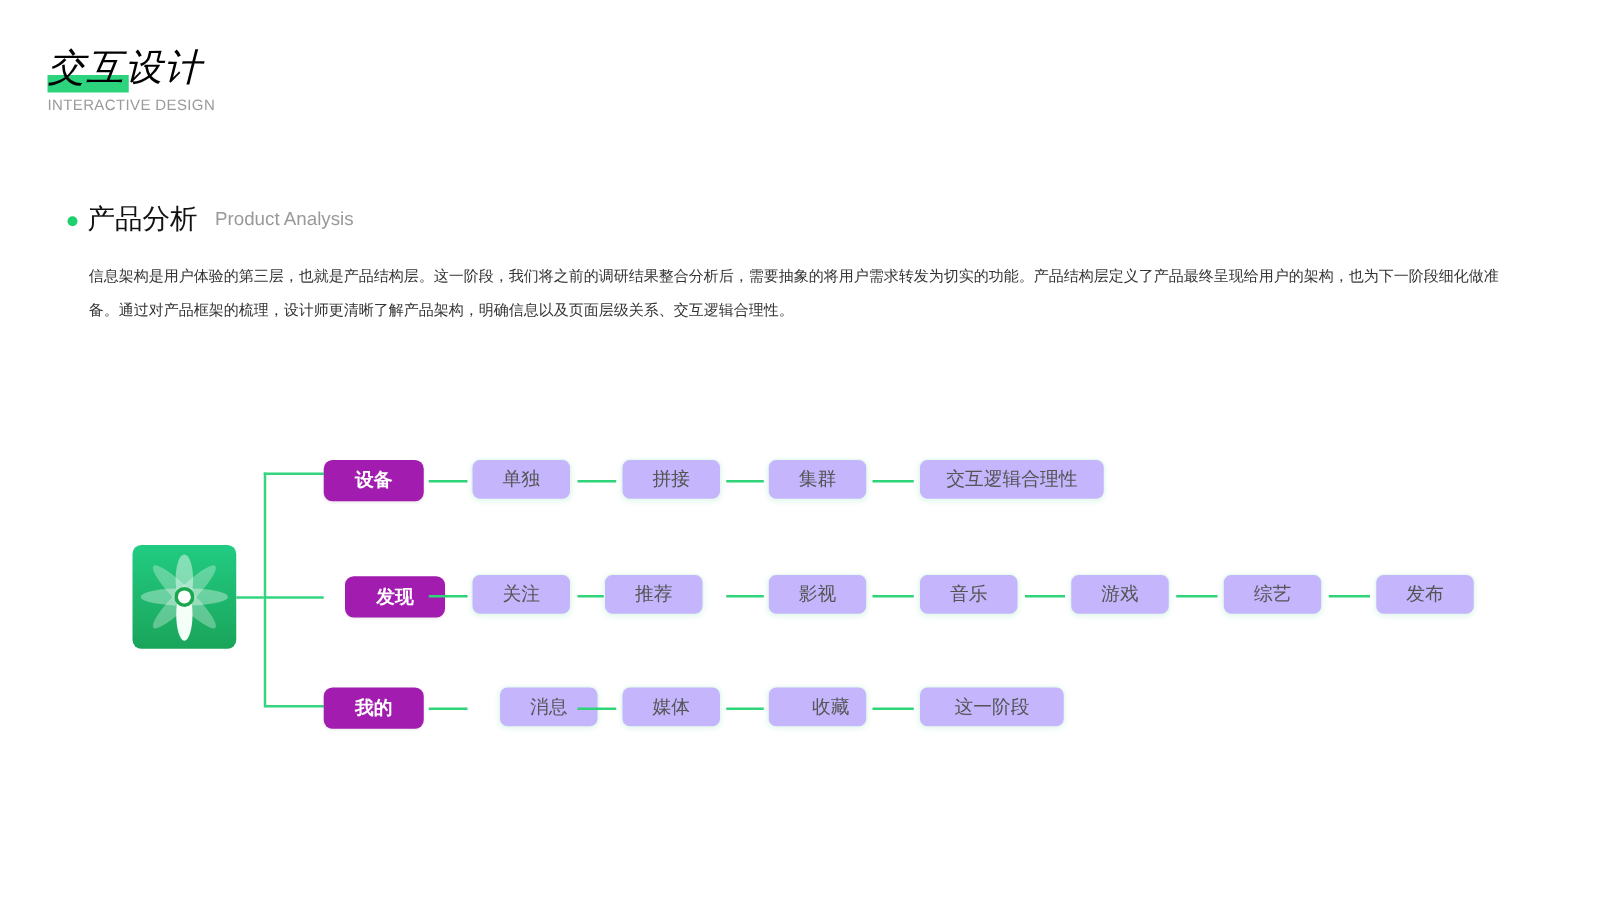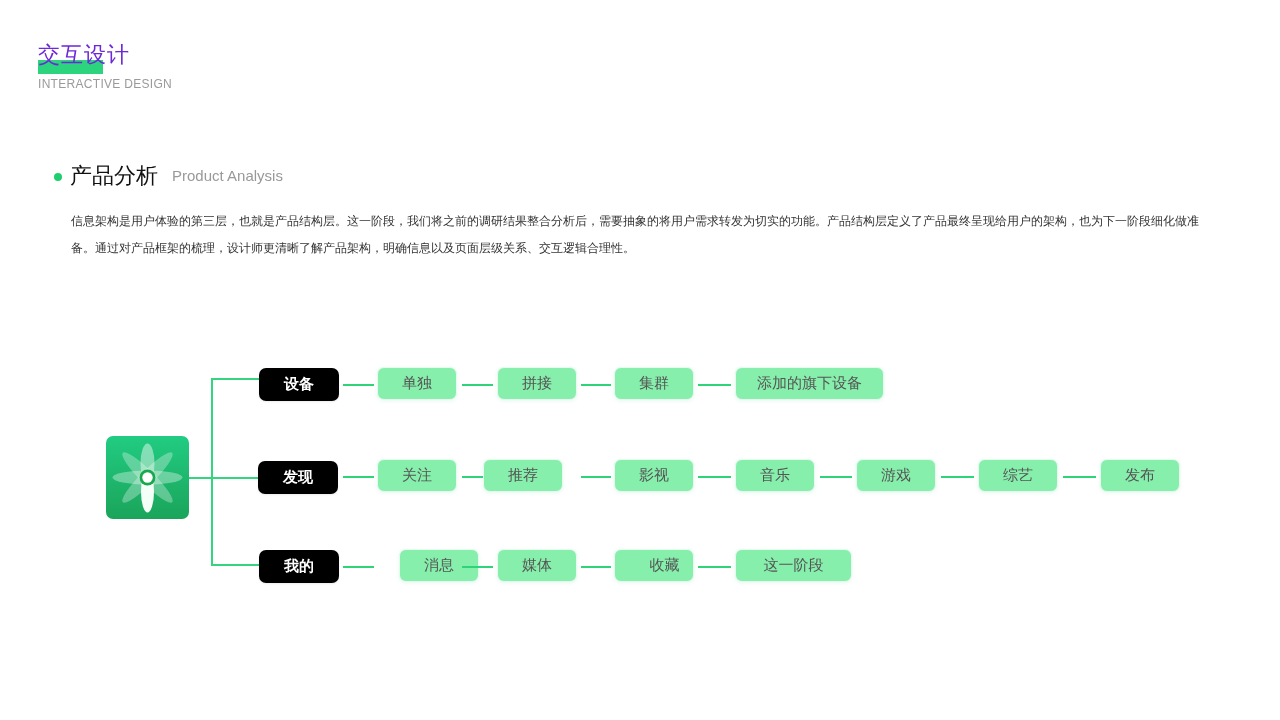--- a/index.html
+++ b/index.html
@@ -1,39 +1,39 @@
 <!DOCTYPE html>
 <html><head>
 <meta charset="utf-8">
 <style>
   * { margin:0; padding:0; box-sizing:border-box; }
   html, body { width:1280px; height:720px; background:#ffffff; overflow:hidden; }
   body { position:relative; font-family:"DejaVu Sans","Liberation Sans",sans-serif; color:#222; }
 
   .title-wrap { position:absolute; left:38px; top:34px; }
   .title-hl { position:absolute; left:0; top:26px; width:65px; height:14px; background:#2bd47d; }
-  .title { position:relative; font-size:22px; font-weight:500; color:#6d28d9; letter-spacing:1px; line-height:42px; white-space:nowrap; }
+  .title { position:relative; font-size:30px; font-weight:500; color:#000000; letter-spacing:1px; line-height:42px; white-space:nowrap;font-style:italic; }
   .subtitle { position:absolute; left:38px; top:77px; font-family:"Liberation Sans",sans-serif; font-size:12px; color:#9a9a9a; letter-spacing:0.3px; white-space:nowrap; }
 
   .sec-dot { position:absolute; left:54px; top:173px; width:8px; height:8px; border-radius:50%; background:#1fcf6e; }
   .sec-title { position:absolute; left:70px; top:160px; font-size:22px; color:#111; line-height:32px; white-space:nowrap; }
   .sec-sub { position:absolute; left:172px; top:167px; font-family:"Liberation Sans",sans-serif; font-size:15px; color:#999; white-space:nowrap; }
 
   .para { position:absolute; left:71px; top:208px; width:1140px; font-size:12px; line-height:27px; color:#333; }
 
   .app-icon { position:absolute; left:106px; top:436px; width:83px; height:83px; border-radius:7px;
               background:linear-gradient(180deg,#21cc82 0%,#1aa45a 100%); overflow:hidden; }
   .app-icon svg { position:absolute; left:0; top:0; }
 
   .tree-line { position:absolute; background:#35d47f; }
 
   .node { position:absolute; height:33px; border-radius:7px; display:flex; align-items:center; justify-content:center;
           font-size:15px; white-space:nowrap; }
-  .node.root { background:#000000; color:#fff; font-weight:bold; width:80px; box-shadow:0 1px 2px rgba(0,0,0,0.08); }
-  .node.child { background:#86efac; color:#555; width:80px; border:1px solid #e8faf0; box-shadow:0 1px 4px rgba(40,200,120,0.12); }
+  .node.root { background:#a21caf; color:#fff; font-weight:bold; width:80px; box-shadow:0 1px 2px rgba(0,0,0,0.08); }
+  .node.child { background:#c4b5fd; color:#555; width:80px; border:1px solid #e8faf0; box-shadow:0 1px 4px rgba(40,200,120,0.12); }
   .node.wide { width:149px; }
   .conn { position:absolute; height:1.5px; background:#2fd478; }
 </style>
 </head>
 <body>
 
 <div class="title-wrap">
   <div class="title-hl"></div>
   <div class="title">交互设计</div>
 </div>
@@ -66,23 +66,23 @@
 <div class="tree-line" style="left:211px; top:564px; width:48px; height:1.5px;"></div>
 
 <div class="node root" style="left:259px; top:368px;">设备</div>
 <div class="conn" style="left:343px; top:384px; width:31px;"></div>
 <div class="node child" style="left:377px; top:367px;">单独</div>
 <div class="conn" style="left:462px; top:384px; width:31px;"></div>
 <div class="node child" style="left:497px; top:367px;">拼接</div>
 <div class="conn" style="left:581px; top:384px; width:30px;"></div>
 <div class="node child" style="left:614px; top:367px;">集群</div>
 <div class="conn" style="left:698px; top:384px; width:33px;"></div>
-<div class="node child wide" style="left:735px; top:367px;">添加的旗下设备</div>
+<div class="node child wide" style="left:735px; top:367px;">交互逻辑合理性</div>
 
-<div class="node root" style="left:258px; top:461px;">发现</div>
+<div class="node root" style="left:276px; top:461px;">发现</div>
 <div class="conn" style="left:343px; top:476px; width:31px;"></div>
 <div class="node child" style="left:377px; top:459px;">关注</div>
 <div class="conn" style="left:462px; top:476px; width:31px;"></div>
 <div class="node child" style="left:483px; top:459px;">推荐</div>
 <div class="conn" style="left:581px; top:476px; width:30px;"></div>
 <div class="node child" style="left:614px; top:459px;">影视</div>
 <div class="conn" style="left:698px; top:476px; width:33px;"></div>
 <div class="node child" style="left:735px; top:459px;">音乐</div>
 <div class="conn" style="left:820px; top:476px; width:32px;"></div>
 <div class="node child" style="left:856px; top:459px;">游戏</div>

